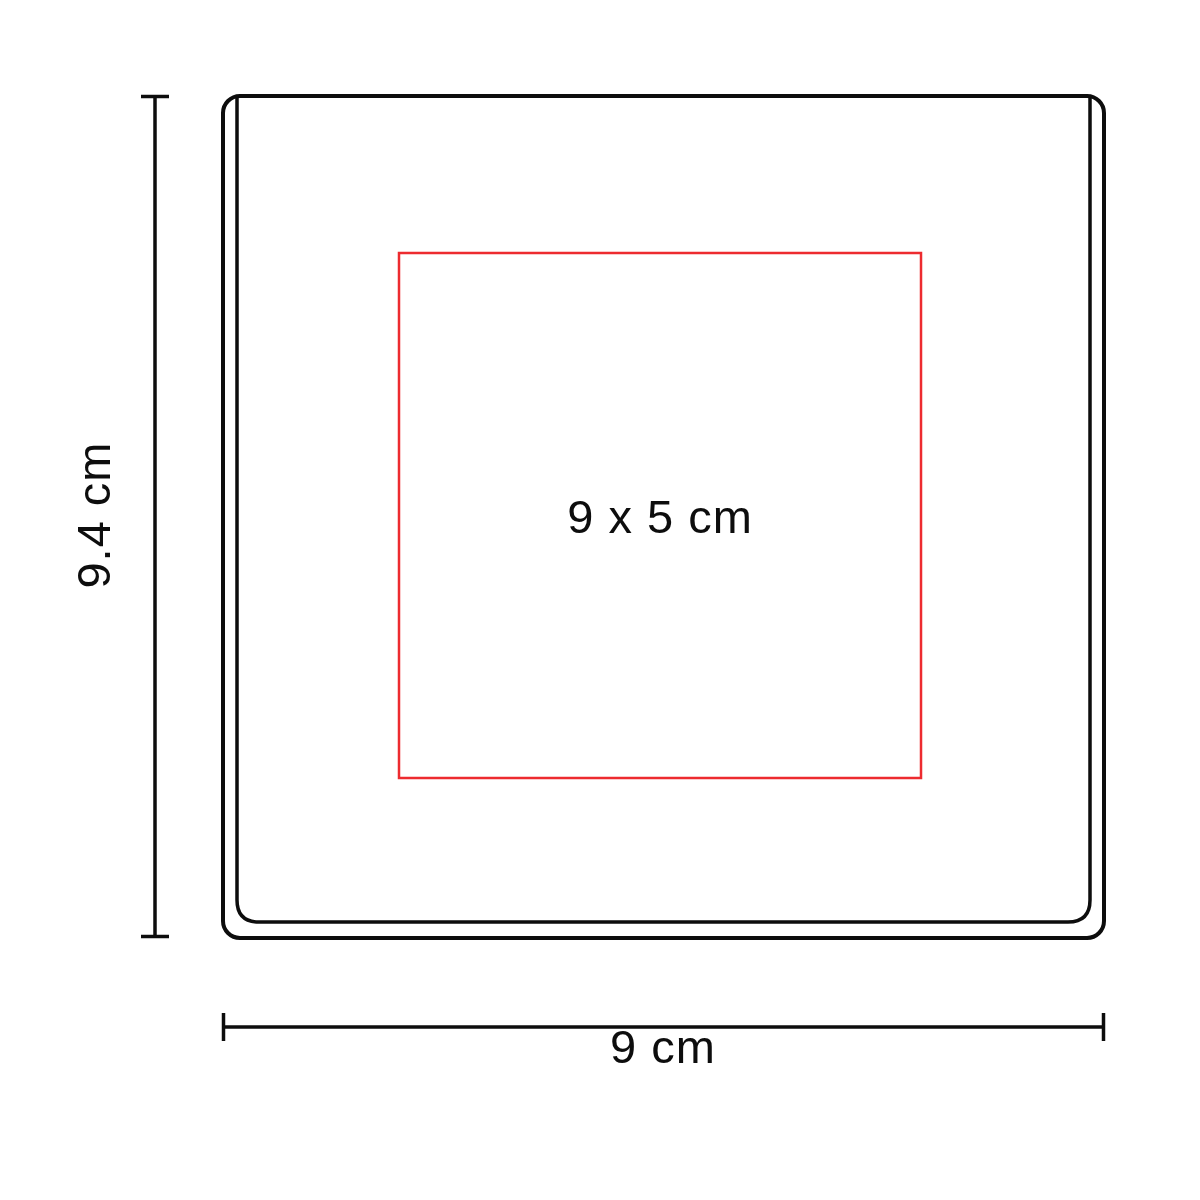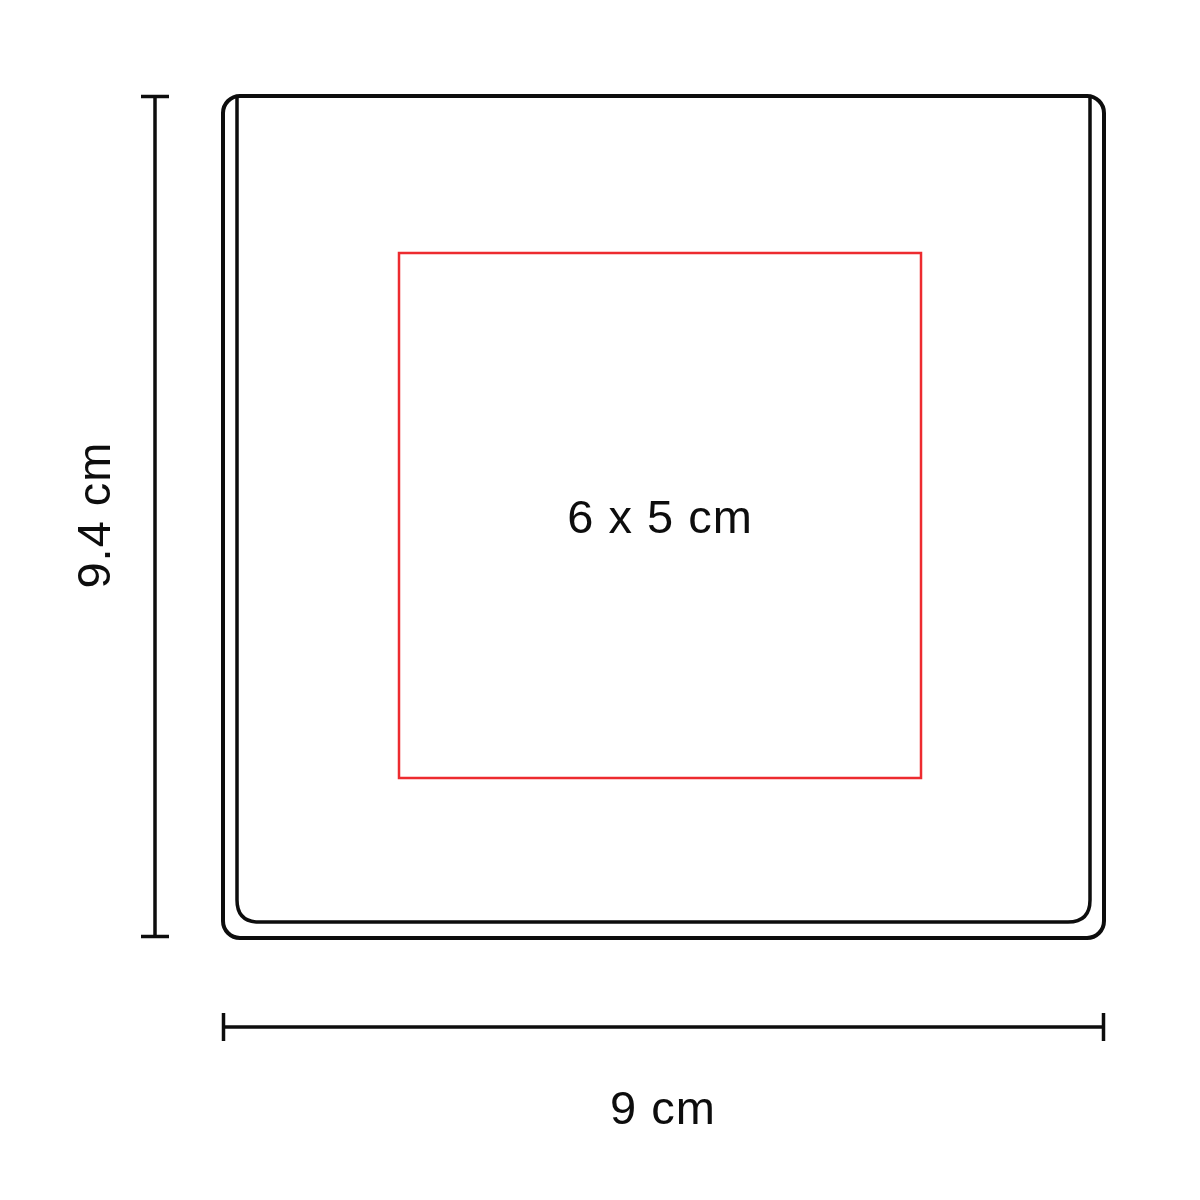--- a/index.html
+++ b/index.html
@@ -30,21 +30,21 @@
     user-select: none;
   }
   .label-height {
     left: 93px;
     top: 515px;
     transform: translate(-50%, -50%) rotate(-90deg);
     transform-origin: center center;
   }
   .label-width {
     left: 663px;
-    top: 1107px;
+    top: 1046px;
     transform: translate(-50%, -50%);
   }
   .label-print-area {
     left: 660px;
     top: 516px;
     transform: translate(-50%, -50%);
   }
 </style>
 </head>
 <body>
@@ -67,17 +67,17 @@
 
     <g stroke-width="3.5" stroke="#0d0d0d">
       <line x1="224" y1="1027" x2="1103" y2="1027"></line>
       <line x1="223.5" y1="1013" x2="223.5" y2="1041"></line>
       <line x1="1103.5" y1="1013" x2="1103.5" y2="1041"></line>
     </g>
   </svg>
 
   <div class="dim-label label-height">9.4 cm</div>
 
-  <div class="dim-label label-print-area">6 x 5 cm</div>
+  <div class="dim-label label-print-area">9 x 5 cm</div>
 
   <div class="dim-label label-width">9 cm</div>
 
 </div>
 
 </body></html>

